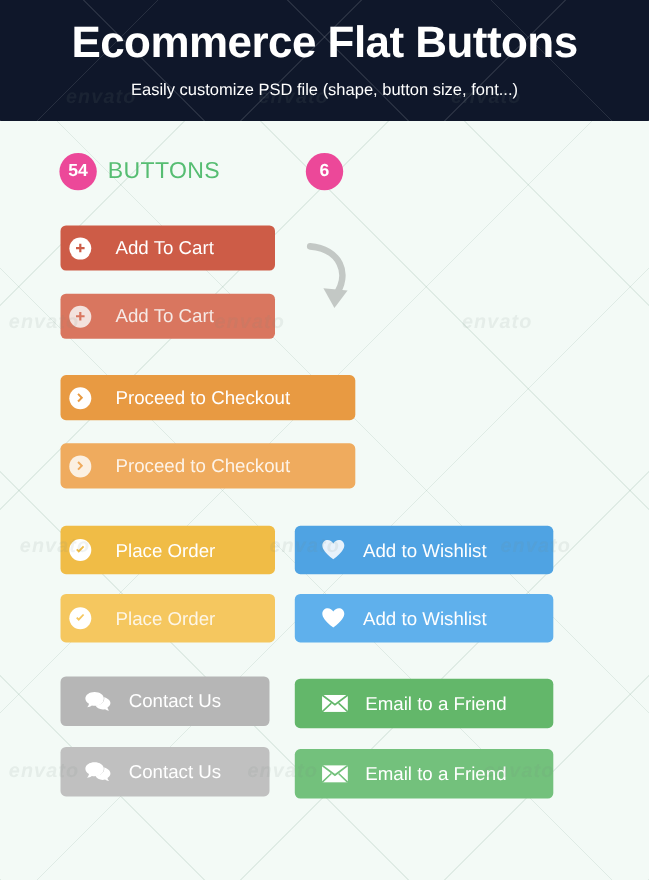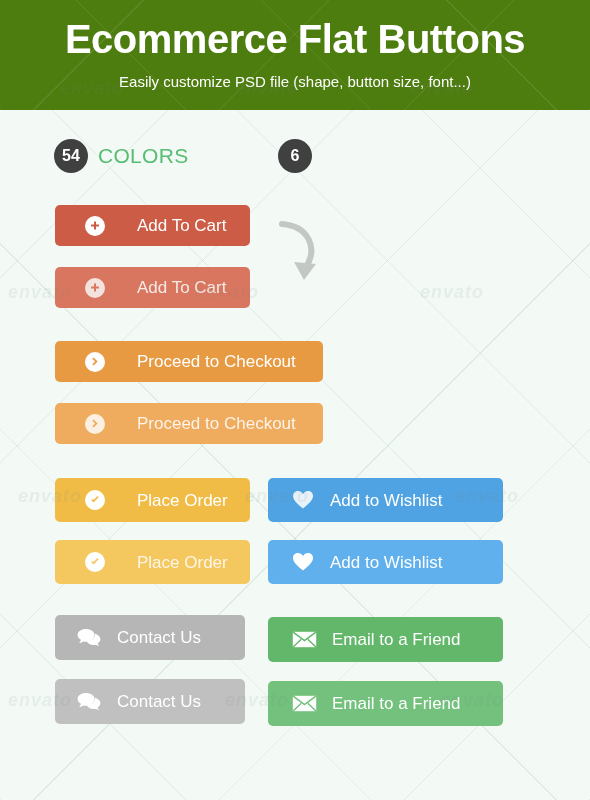--- a/index.html
+++ b/index.html
@@ -34,21 +34,21 @@
     pointer-events: none;
     z-index: 1;
   }
 
   
   .header {
     position: absolute;
     left: 0; top: 0;
     width: 590px;
     height: 110px;
-    background: #4d7c0f;
+    background: #0f172a;
     z-index: 2;
     overflow: hidden;
   }
   .header-texture {
     position: absolute;
     inset: 0;
     background-image:
       repeating-linear-gradient(45deg,
         rgba(255,255,255,0.10) 0px, rgba(255,255,255,0.10) 1px,
         rgba(0,0,0,0) 1px, rgba(0,0,0,0) 131px),
@@ -93,21 +93,21 @@
     display: flex;
     align-items: center;
     gap: 10px;
     height: 40px;
   }
   .stat-buttons { left: 54px; }
   .stat-colors  { left: 278px; }
   .badge {
     width: 34px; height: 34px;
     border-radius: 50%;
-    background: #404040;
+    background: #ec4899;
     color: #ffffff;
     font-size: 16px;
     font-weight: bold;
     display: flex;
     align-items: center;
     justify-content: center;
     flex: 0 0 auto;
   }
   .stat-label {
     font-size: 21px;
@@ -117,22 +117,22 @@
   }
 
   
   .btn {
     position: absolute;
     display: flex;
     align-items: center;
     border-radius: 5px;
     color: #ffffff;
     z-index: 3;
-    padding-left: 30px;
-    gap: 32px;
+    padding-left: 8px;
+    gap: 22px;
     cursor: pointer;
   }
   .btn-label {
     font-size: 17px;
     color: #ffffff;
     white-space: nowrap;
     line-height: 1;
   }
   .btn .ico {
     flex: 0 0 auto;
@@ -192,21 +192,21 @@
 
   <div class="header">
     <div class="header-texture"></div>
     <div class="poster-title">Ecommerce Flat Buttons</div>
     <div class="poster-subtitle">Easily customize PSD file (shape, button size, font...)</div>
   </div>
 
   <div class="stats">
     <div class="stat stat-buttons">
       <div class="badge">54</div>
-      <div class="stat-label">COLORS</div>
+      <div class="stat-label">BUTTONS</div>
     </div>
     <div class="stat stat-colors">
       <div class="badge">6</div>
     </div>
   </div>
 
   <svg class="hover-arrow" viewBox="0 0 80 80">
     <path d="M18 6 C44 8, 56 30, 40 52" fill="none" stroke="#c3c8c5" stroke-width="6" stroke-linecap="round"></path>
     <path d="M40 62 L30 44 L52 46 Z" fill="#c3c8c5"></path>
   </svg>

